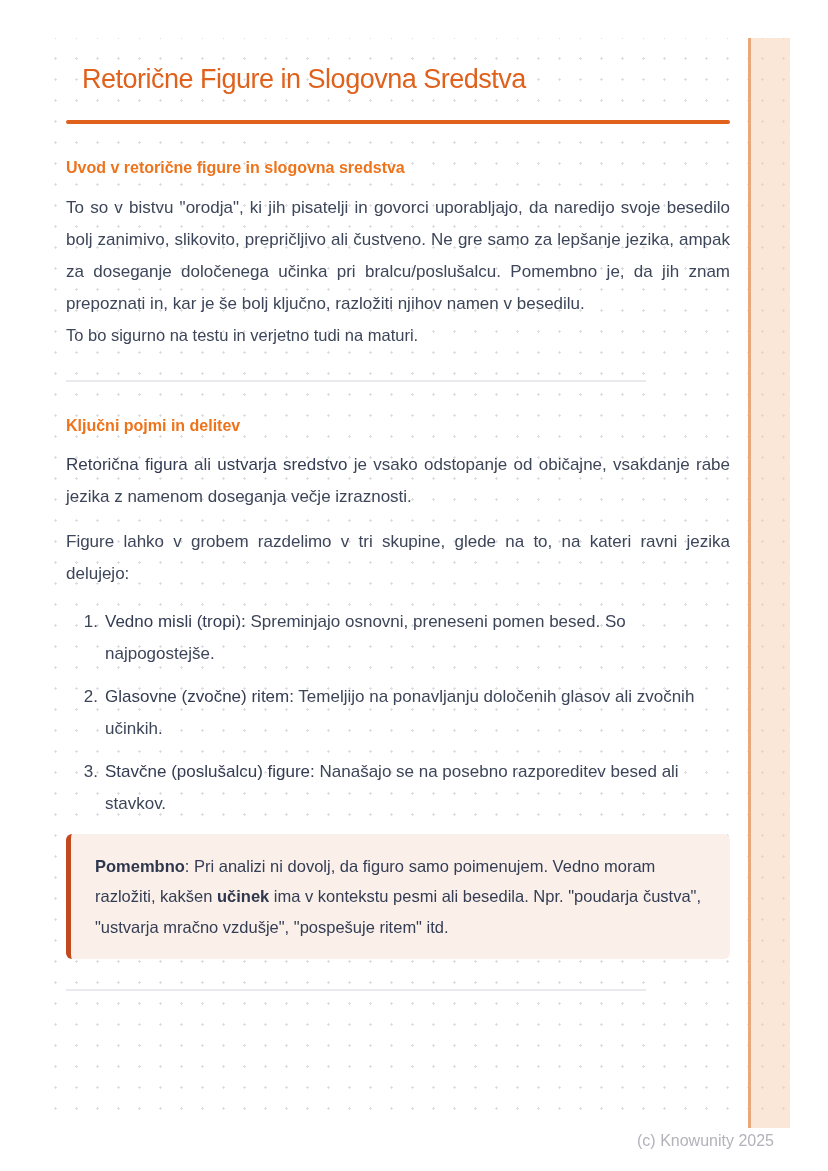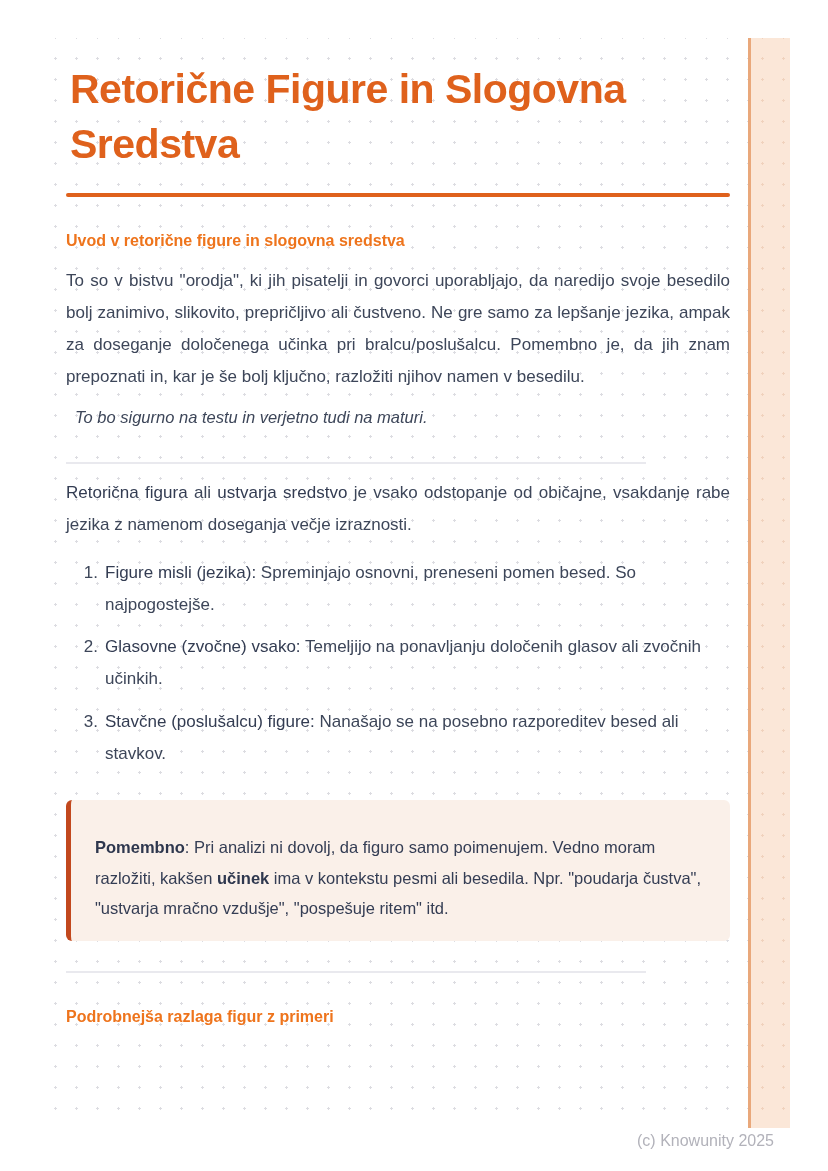--- a/index.html
+++ b/index.html
@@ -24,60 +24,60 @@
     background-image: radial-gradient(circle, #f0d2bd 1.2px, transparent 1.3px);
     background-size: 21px 21px;
     background-position: 1px 10px;
     border-left:3px solid #e9a87b;
   }
   .content {
     position:absolute; left:26px; top:0;
     width:664px;
   }
   .doc-title {
-    margin:24px 0 0 4px;
-    font-size:41px; line-height:1.33; font-weight:700;
+    margin:24px 0 0 16px;
+    font-size:27px; line-height:1.33; font-weight:400;
     color:#df611c; letter-spacing:-0.5px;
   }
   .title-rule {
     height:4px; width:100%;
     background:#df611c; border:none; margin:22px 0 0 0; border-radius:2px;
   }
   .h2 {
     margin:34px 0 0 0;
     font-size:16px; line-height:1.3; font-weight:700;
     color:#ee741c;
   }
   .body-text {
     margin:13px 0 0 0;
     font-size:17px; line-height:1.88;
     color:#3d4659;
     text-align:justify;
   }
   .body-text b, .list-lead { font-weight:400; color:#333c52; }
   .italic-note {
-    margin:9px; font-size:16.5px; line-height:1.82;
-    color:#3d4659; font-style:italic;
+    margin:0; font-size:16.5px; line-height:1.82;
+    color:#3d4659; 
   }
   .divider {
     height:2px; width:580px; border:none;
     background:#e9e9ee; margin:30px 0 0 0;
   }
   .olist { margin-top:16px; padding-left:14px; }
   .list-item {
     display:flex; margin-top:11px;
     font-size:17px; line-height:1.88; color:#3d4659;
   }
   .list-num { flex:none; width:18px; text-align:right; margin-right:7px; color:#3d4659; }
   .callout {
-    margin-top:30px;
+    margin-top:14px;
     background:#faf0e9;
     border-left:5px solid #c2481d;
     border-radius:6px;
-    padding:32px 22px 17px 24px;
+    padding:17px 22px 17px 24px;
     font-size:16.5px; line-height:1.85;
     color:#343d54;
   }
   .callout b { font-weight:700; color:#2e374e; }
   .watermark {
     position:absolute; top:1132px; right:54px;
     font-size:16px; color:#b2b2ba;
     z-index:5;
   }
 </style>
@@ -93,41 +93,42 @@
     <hr class="title-rule">
 
     <h2 class="h2">Uvod v retorične figure in slogovna sredstva</h2>
     <p class="body-text">
       <span>To so v bistvu "orodja", ki jih pisatelji in govorci uporabljajo, da naredijo svoje besedilo bolj zanimivo, slikovito, prepričljivo ali čustveno. Ne gre samo za lepšanje jezika, ampak za doseganje določenega učinka pri bralcu/poslušalcu. Pomembno je, da jih znam prepoznati in, kar je še bolj ključno, razložiti njihov namen v besedilu.</span>
     </p>
     <p class="italic-note">To bo sigurno na testu in verjetno tudi na maturi.</p>
 
     <hr class="divider">
 
+    <h2 class="h2">Ključni pojmi in delitev</h2>
 
     <p class="body-text"><b>Retorična figura</b><span> ali </span><b>ustvarja sredstvo</b><span> je vsako odstopanje od običajne, vsakdanje rabe jezika z namenom doseganja večje izraznosti.</span></p>
 
+    <p class="body-text">Figure lahko v grobem razdelimo v tri skupine, glede na to, na kateri ravni jezika delujejo:</p>
 
     <div class="olist">
       <div class="list-item">
         <span class="list-num">1.</span>
-        <span><b class="list-lead">Figure misli (jezika):</b><span> Spreminjajo osnovni, preneseni pomen besed. So najpogostejše.</span></span>
+        <span><b class="list-lead">Vedno misli (tropi):</b><span> Spreminjajo osnovni, preneseni pomen besed. So najpogostejše.</span></span>
       </div>
       <div class="list-item">
         <span class="list-num">2.</span>
-        <span><b class="list-lead">Glasovne (zvočne) vsako:</b><span> Temeljijo na ponavljanju določenih glasov ali zvočnih učinkih.</span></span>
+        <span><b class="list-lead">Glasovne (zvočne) ritem:</b><span> Temeljijo na ponavljanju določenih glasov ali zvočnih učinkih.</span></span>
       </div>
       <div class="list-item">
         <span class="list-num">3.</span>
         <span><b class="list-lead">Stavčne (poslušalcu) figure:</b><span> Nanašajo se na posebno razporeditev besed ali stavkov.</span></span>
       </div>
     </div>
 
     <div class="callout"><b>Pomembno</b><span>: Pri analizi ni dovolj, da figuro samo poimenujem. Vedno moram razložiti, kakšen </span><b>učinek</b><span> ima v kontekstu pesmi ali besedila. Npr. "poudarja čustva", "ustvarja mračno vzdušje", "pospešuje ritem" itd.</span></div>
 
     <hr class="divider">
 
-    <h2 class="h2">Podrobnejša razlaga figur z primeri</h2>
 
   </div>
 </div>
 
 <div class="watermark">(c) Knowunity 2025</div>
 
 </body></html>

